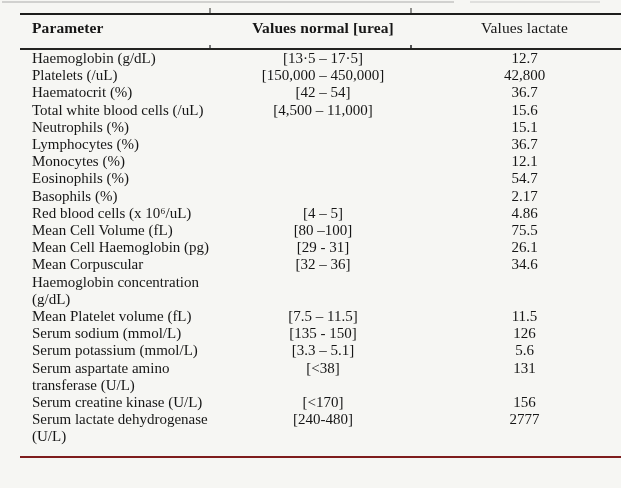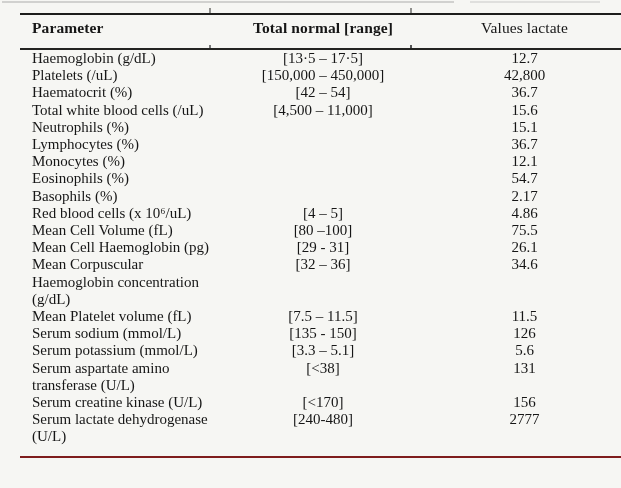--- a/index.html
+++ b/index.html
@@ -62,21 +62,21 @@
 
   <table class="labs">
     <colgroup>
         <col class="c1">
         <col class="c2">
         <col class="c3">
       </colgroup>
     <thead>
       <tr>
         <th class="h-param">Parameter</th>
-        <th class="h-range">Total normal [range]</th>
+        <th class="h-range">Values normal [urea]</th>
         <th class="h-observed">Values lactate</th>
       </tr>
     </thead>
     <tbody>
       <tr class="first">
         <td class="param">Haemoglobin (g/dL)</td>
         <td class="range">[13·5 – 17·5]</td>
         <td class="obs">12.7</td>
       </tr>
       <tr>

